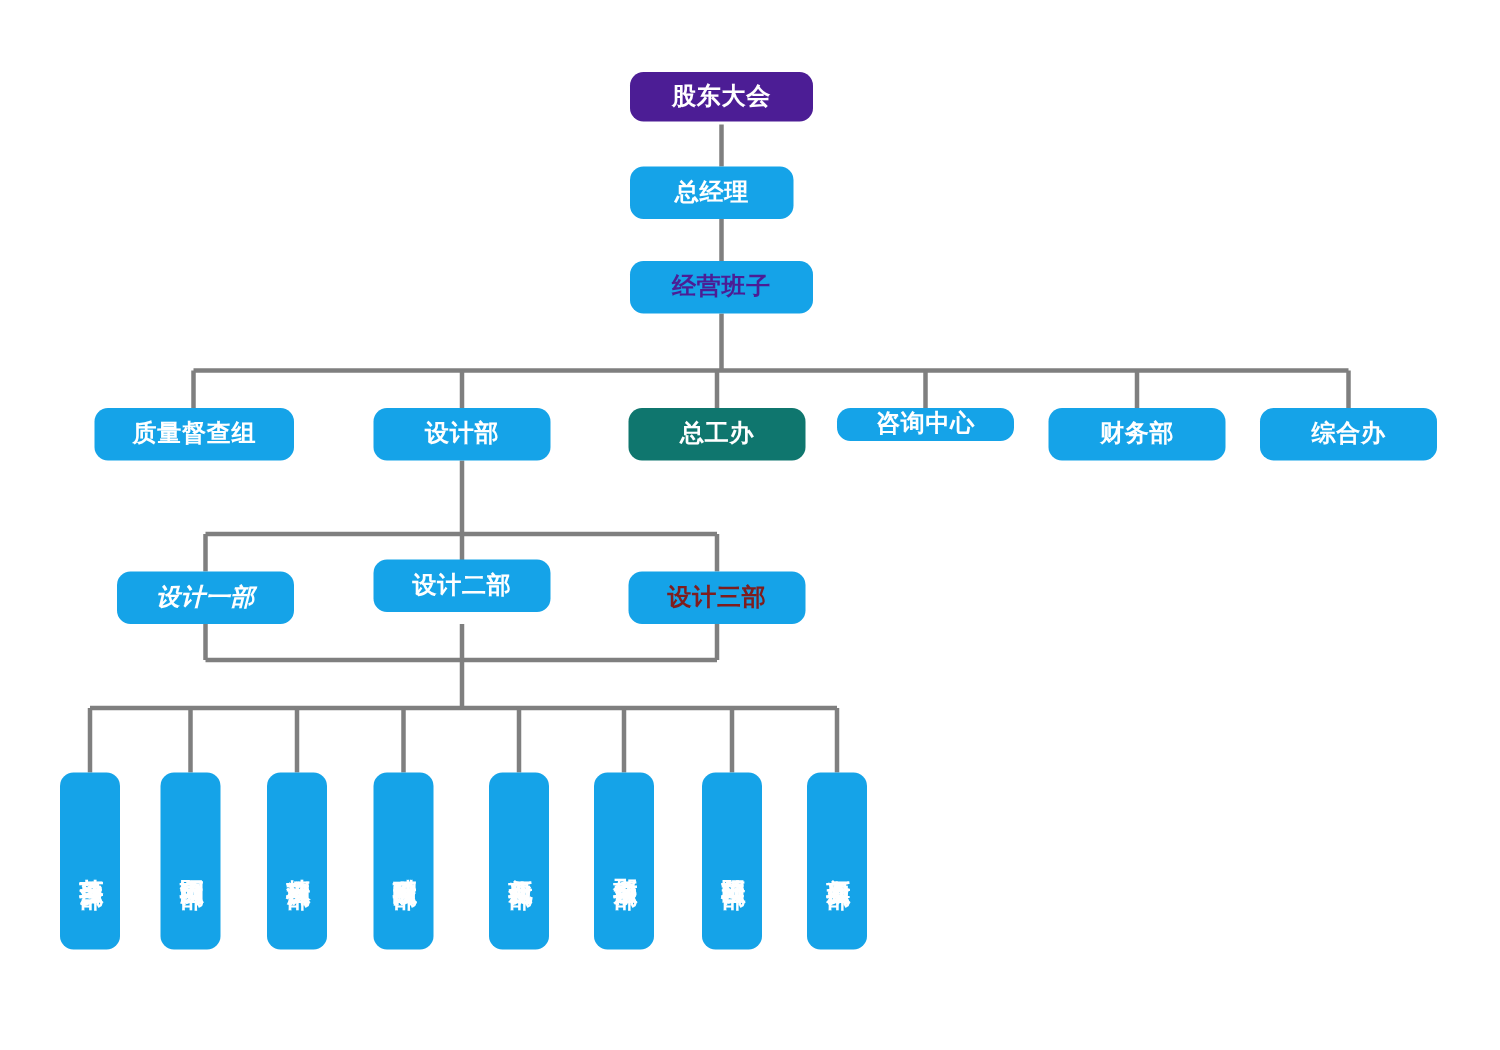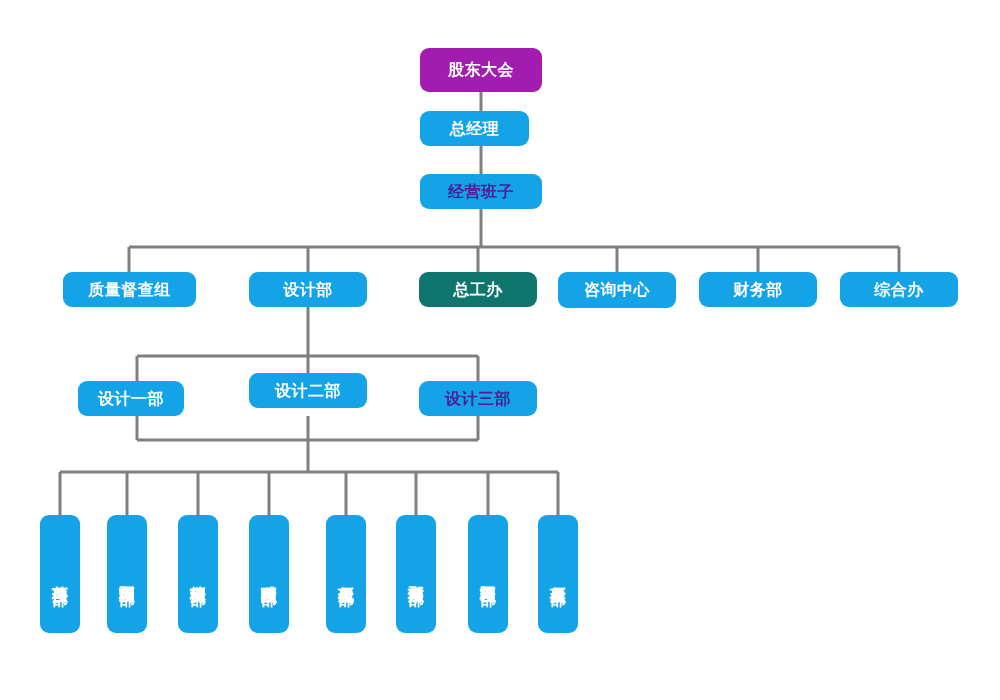--- a/index.html
+++ b/index.html
@@ -83,54 +83,54 @@
       <line x1="60" y1="472" x2="60" y2="515" stroke="#7F7F7F" stroke-width="3" stroke-linecap="butt"></line>
       <line x1="127" y1="472" x2="127" y2="515" stroke="#7F7F7F" stroke-width="3" stroke-linecap="butt"></line>
       <line x1="198" y1="472" x2="198" y2="515" stroke="#7F7F7F" stroke-width="3" stroke-linecap="butt"></line>
       <line x1="269" y1="472" x2="269" y2="515" stroke="#7F7F7F" stroke-width="3" stroke-linecap="butt"></line>
       <line x1="346" y1="472" x2="346" y2="515" stroke="#7F7F7F" stroke-width="3" stroke-linecap="butt"></line>
       <line x1="416" y1="472" x2="416" y2="515" stroke="#7F7F7F" stroke-width="3" stroke-linecap="butt"></line>
       <line x1="488" y1="472" x2="488" y2="515" stroke="#7F7F7F" stroke-width="3" stroke-linecap="butt"></line>
       <line x1="558" y1="472" x2="558" y2="515" stroke="#7F7F7F" stroke-width="3" stroke-linecap="butt"></line>
     </svg>
   <div id="node-layer">
-      <div class="node horizontal" style="left: 420px; top: 48px; width: 122px; height: 44px; background: #a21caf; color: rgb(255, 255, 255);">
+      <div class="node horizontal" style="left: 420px; top: 48px; width: 122px; height: 33px; background: #4c1d95; color: rgb(255, 255, 255);">
         <span class="node-label">股东大会</span>
       </div>
       <div class="node horizontal" style="left: 420px; top: 111px; width: 109px; height: 35px; background: rgb(21, 163, 232); color: rgb(255, 255, 255); justify-content: center;">
         <span class="node-label">总经理</span>
       </div>
       <div class="node horizontal" style="left: 420px; top: 174px; width: 122px; height: 35px; background: rgb(21, 163, 232); color: #4c1d95;">
         <span class="node-label">经营班子</span>
       </div>
       <div class="node horizontal" style="left: 63px; top: 272px; width: 133px; height: 35px; background: rgb(21, 163, 232); color: rgb(255, 255, 255);">
         <span class="node-label">质量督查组</span>
       </div>
       <div class="node horizontal" style="left: 249px; top: 272px; width: 118px; height: 35px; background: rgb(21, 163, 232); color: rgb(255, 255, 255);">
         <span class="node-label">设计部</span>
       </div>
       <div class="node horizontal" style="left: 419px; top: 272px; width: 118px; height: 35px; background: #0f766e; color: rgb(255, 255, 255);">
         <span class="node-label">总工办</span>
       </div>
-      <div class="node horizontal" style="left: 558px; top: 272px; width: 118px; height: 36px; background: rgb(21, 163, 232); color: rgb(255, 255, 255);">
+      <div class="node horizontal" style="left: 558px; top: 272px; width: 118px; height: 22px; background: rgb(21, 163, 232); color: rgb(255, 255, 255);">
         <span class="node-label">咨询中心</span>
       </div>
       <div class="node horizontal" style="left: 699px; top: 272px; width: 118px; height: 35px; background: rgb(21, 163, 232); color: rgb(255, 255, 255);">
         <span class="node-label">财务部</span>
       </div>
       <div class="node horizontal" style="left: 840px; top: 272px; width: 118px; height: 35px; background: rgb(21, 163, 232); color: rgb(255, 255, 255); justify-content: center;">
         <span class="node-label">综合办</span>
       </div>
-      <div class="node horizontal" style="left: 78px; top: 381px; width: 106px; height: 35px; background: rgb(21, 163, 232); color: rgb(255, 255, 255);">
+      <div class="node horizontal" style="left: 78px; top: 381px; width: 118px; height: 35px; background: rgb(21, 163, 232); color: rgb(255, 255, 255); font-style: italic;">
         <span class="node-label">设计一部</span>
       </div>
       <div class="node horizontal" style="left: 249px; top: 373px; width: 118px; height: 35px; background: rgb(21, 163, 232); color: rgb(255, 255, 255);">
         <span class="node-label">设计二部</span>
       </div>
-      <div class="node horizontal" style="left: 419px; top: 381px; width: 118px; height: 35px; background: rgb(21, 163, 232); color: #4c1d95;">
+      <div class="node horizontal" style="left: 419px; top: 381px; width: 118px; height: 35px; background: rgb(21, 163, 232); color: #7f1d1d;">
         <span class="node-label">设计三部</span>
       </div>
       <div class="node vertical" style="left: 40px; top: 515px; width: 40px; height: 118px; background: rgb(21, 163, 232); color: rgb(255, 255, 255);">
         <span class="node-label">萍乡项目部</span>
       </div>
       <div class="node vertical" style="left: 107px; top: 515px; width: 40px; height: 118px; background: rgb(21, 163, 232); color: rgb(255, 255, 255);">
         <span class="node-label">浏阳项目部</span>
       </div>
       <div class="node vertical" style="left: 178px; top: 515px; width: 40px; height: 118px; background: rgb(21, 163, 232); color: rgb(255, 255, 255);">
         <span class="node-label">株洲项目部</span>

